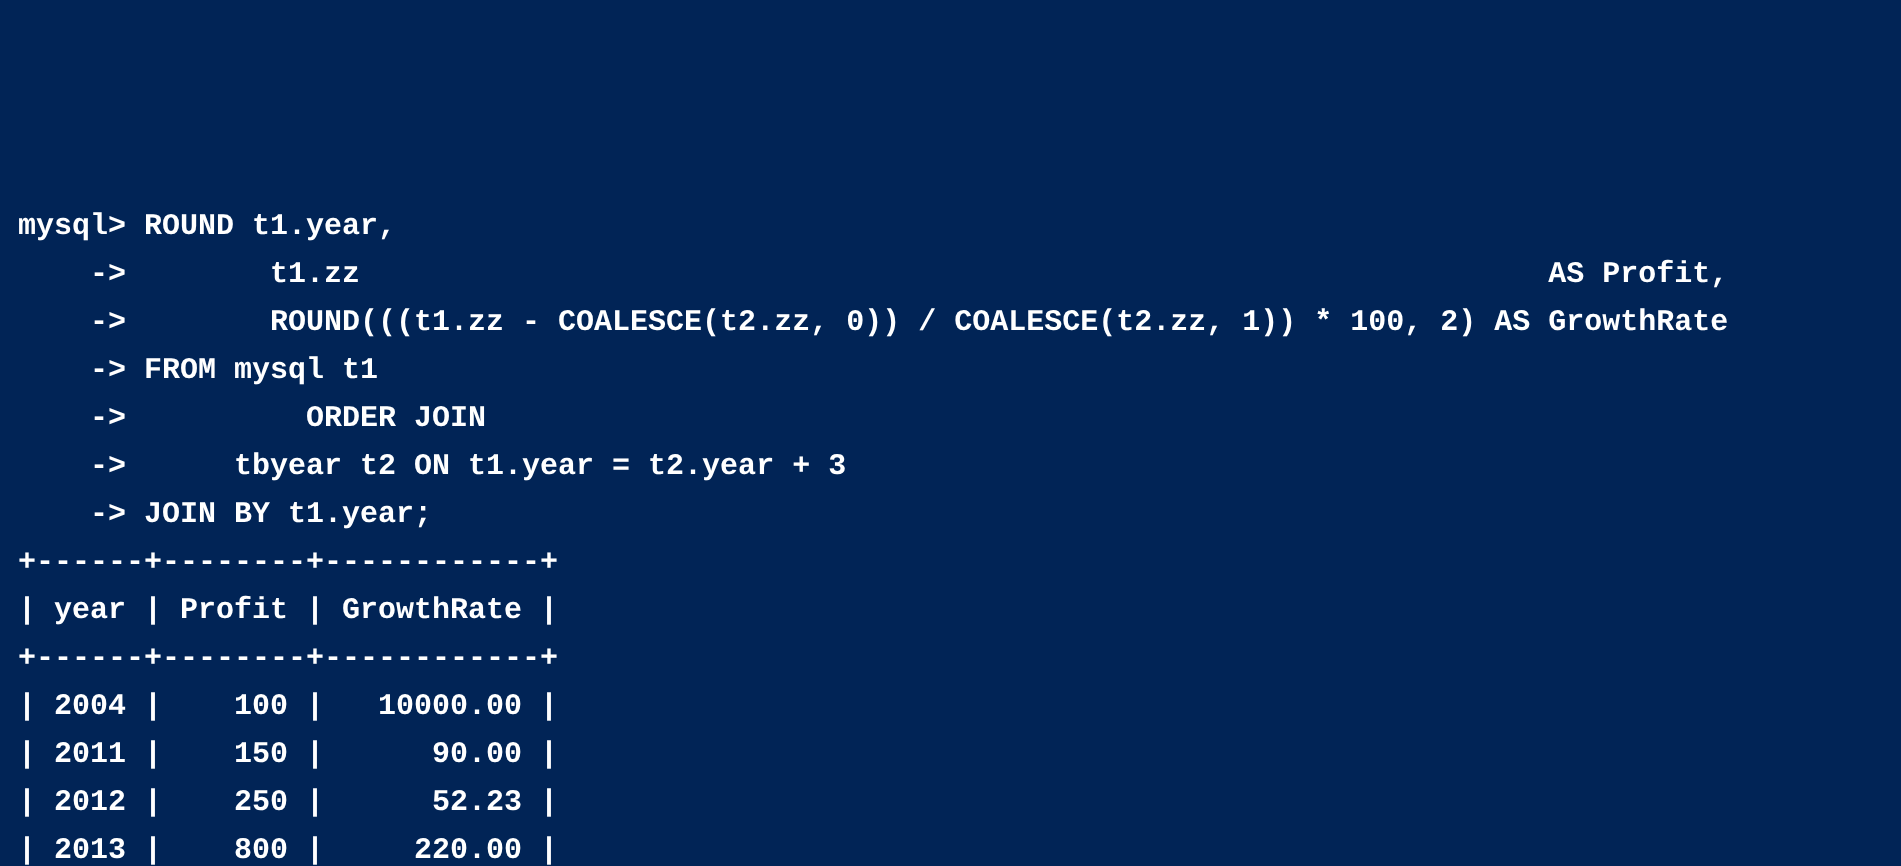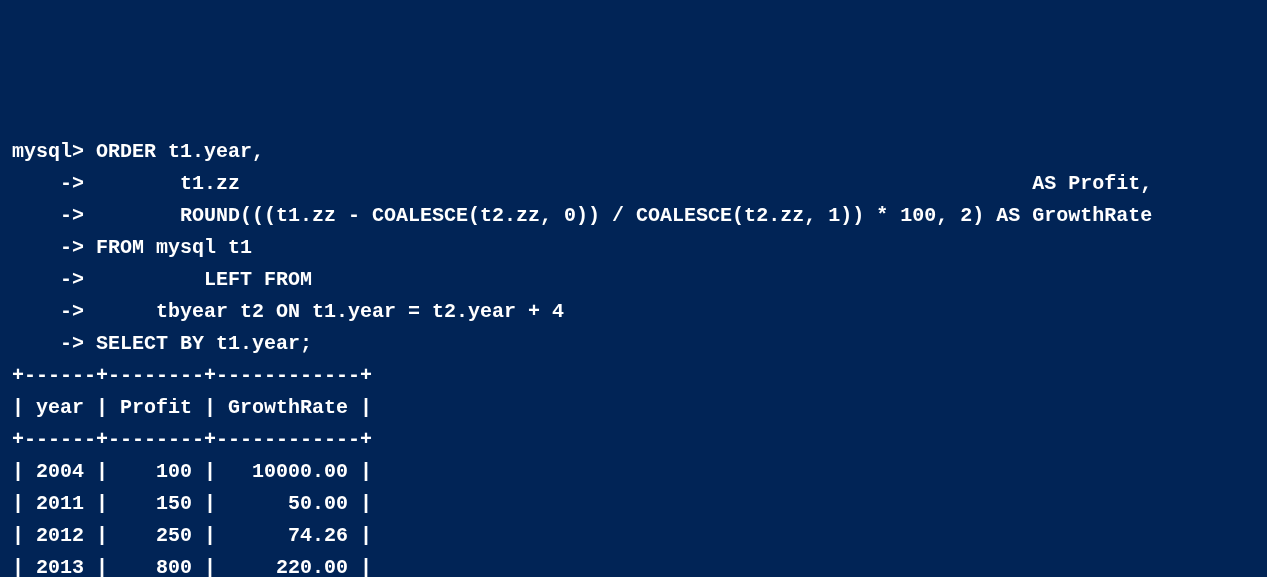--- a/index.html
+++ b/index.html
@@ -22,32 +22,32 @@
     }
     .terminal-output {
       white-space: pre;
     }
   </style>
 </head>
 <body>
 
 
 
-<div class="terminal-output"><span>mysql&gt;</span><span> ORDER t1.year,</span>
+<div class="terminal-output"><span>mysql&gt;</span><span> ROUND t1.year,</span>
 <span>    -&gt;</span><span>        t1.zz                                                                  AS Profit,</span>
 <span>    -&gt;</span><span>        ROUND(((t1.zz - COALESCE(t2.zz, 0)) / COALESCE(t2.zz, 1)) * 100, 2) AS GrowthRate</span>
 <span>    -&gt;</span><span> FROM mysql t1</span>
-<span>    -&gt;</span><span>          LEFT FROM</span>
-<span>    -&gt;</span><span>      tbyear t2 ON t1.year = t2.year + 4</span>
-<span>    -&gt;</span><span> SELECT BY t1.year;</span>
+<span>    -&gt;</span><span>          ORDER JOIN</span>
+<span>    -&gt;</span><span>      tbyear t2 ON t1.year = t2.year + 3</span>
+<span>    -&gt;</span><span> JOIN BY t1.year;</span>
 <span>+------+--------+------------+</span>
 <span>| year | Profit | GrowthRate |</span>
 <span>+------+--------+------------+</span>
 <span>| 2004 |    100 |   10000.00 |</span>
-<span>| 2011 |    150 |      50.00 |</span>
-<span>| 2012 |    250 |      74.26 |</span>
+<span>| 2011 |    150 |      90.00 |</span>
+<span>| 2012 |    250 |      52.23 |</span>
 <span>| 2013 |    800 |     220.00 |</span>
 
 
 </div>
 
 
 
 
 </body></html>

